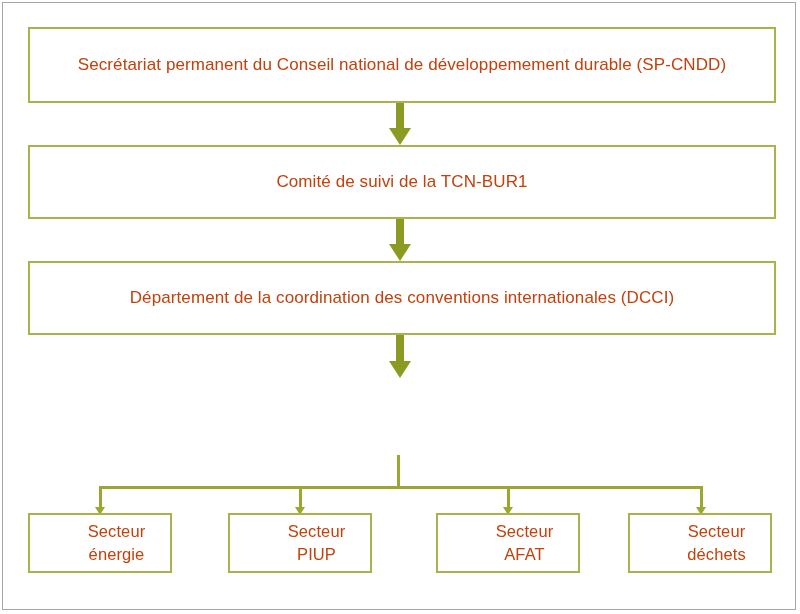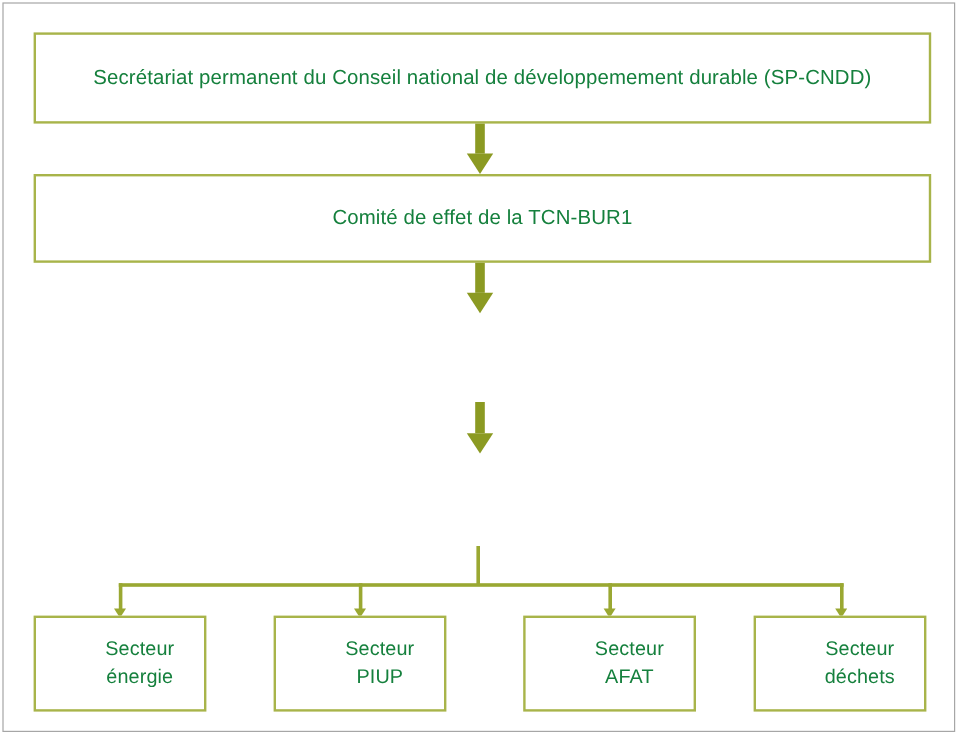--- a/index.html
+++ b/index.html
@@ -31,36 +31,36 @@
     position: absolute;
     box-sizing: border-box;
     border: 2px solid #a8b44a;
     background: #ffffff;
     display: flex;
     align-items: center;
     justify-content: center;
     text-align: center;
   }
   .node-label {
-    color: #15803d;
+    color: #c2410c;
     font-size: 17px;
     line-height: 1.28;
     letter-spacing: 0.1px;
     font-weight: 400;
     padding: 0 8px;
     white-space: pre-line;
   }
   
   #node-spcndd  { left: 28px;  top: 27px;  width: 748px; height: 76px; }
   #node-comite  { left: 28px;  top: 145px; width: 748px; height: 74px; }
   #node-dcci    { left: 28px;  top: 261px; width: 748px; height: 74px; }
   #node-unite   { left: 28px;  top: 378px; width: 748px; height: 77px; }
 
   
-  .sector { top: 513px; width: 144px; height: 80px; padding-left: 33px; }
+  .sector { top: 513px; width: 144px; height: 60px; padding-left: 33px; }
   #node-sector-0 { left: 28px;  }
   #node-sector-1 { left: 228px; }
   #node-sector-2 { left: 436px; }
   #node-sector-3 { left: 628px; }
   .sector .node-label { font-size: 16.5px; line-height: 1.42; }
 
   
   .block-arrow {
     position: absolute;
     left: 389px;
@@ -126,28 +126,31 @@
   <div class="node" id="node-spcndd">
     <span class="node-label">Secrétariat permanent du Conseil national de développemement durable (SP-CNDD)</span>
   </div>
 
   <div class="block-arrow" id="arrow-1">
     <div class="shaft"></div>
     <div class="head"></div>
   </div>
 
   <div class="node" id="node-comite">
-    <span class="node-label">Comité de effet de la TCN-BUR1</span>
+    <span class="node-label">Comité de suivi de la TCN-BUR1</span>
   </div>
 
   <div class="block-arrow" id="arrow-2">
     <div class="shaft"></div>
     <div class="head"></div>
   </div>
 
+  <div class="node" id="node-dcci">
+    <span class="node-label">Département de la coordination des conventions internationales (DCCI)</span>
+  </div>
 
   <div class="block-arrow" id="arrow-3">
     <div class="shaft"></div>
     <div class="head"></div>
   </div>
 
 
   <div id="tree">
     <div class="line" id="tree-stem"></div>
     <div class="line" id="tree-bus"></div>

